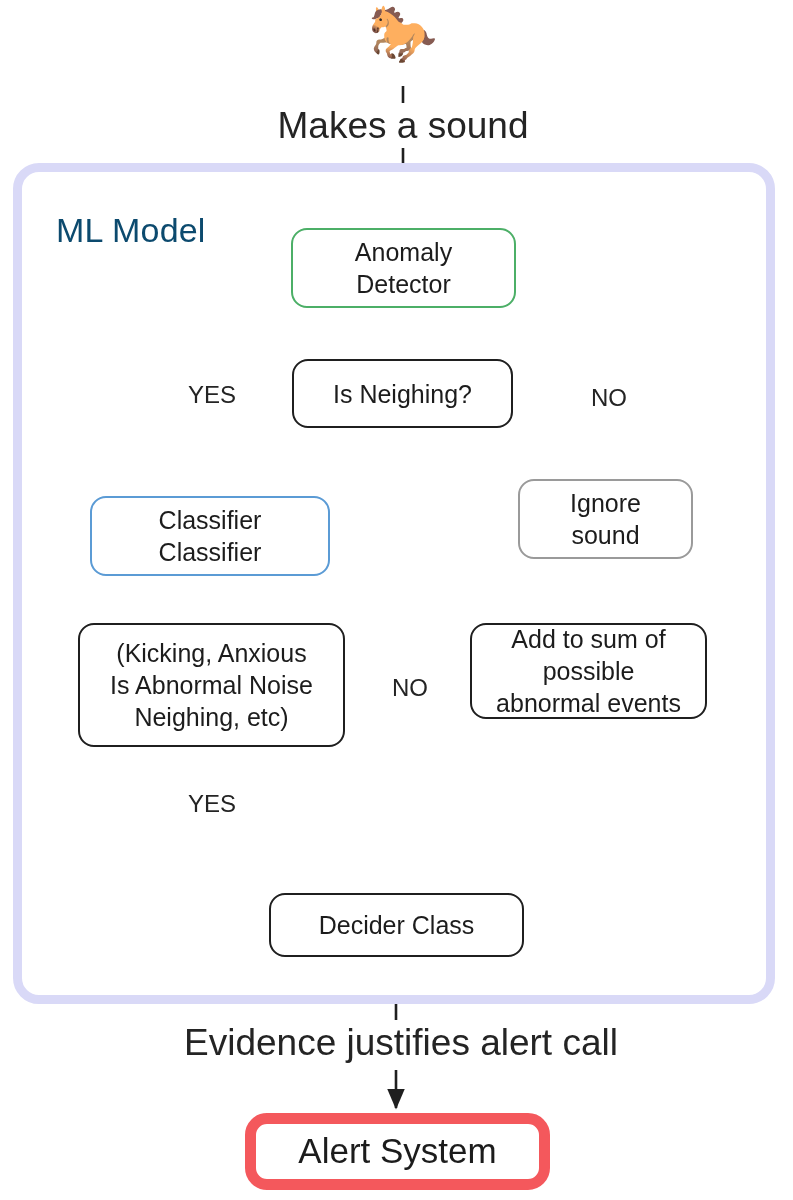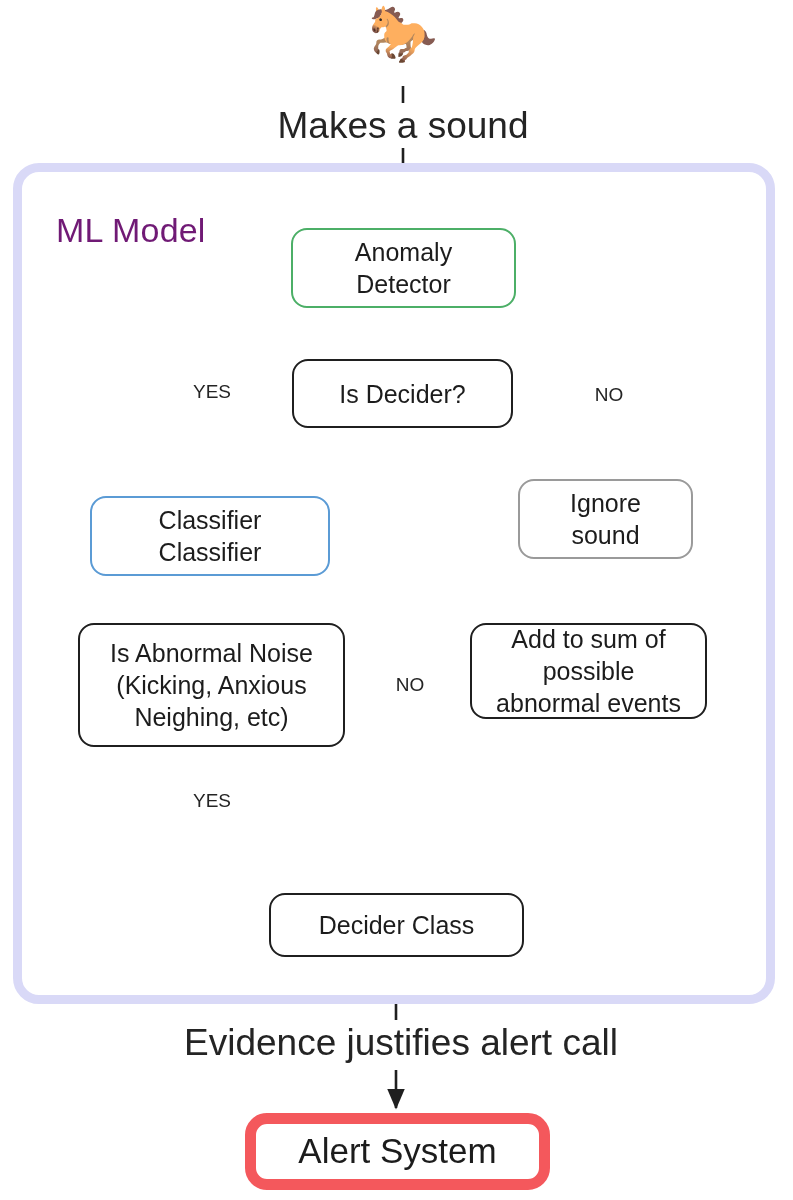--- a/index.html
+++ b/index.html
@@ -31,21 +31,21 @@
   .group-box {
     position: absolute;
     box-sizing: border-box;
     border: 9px solid #d9d9f7;
     border-radius: 26px;
     background: #ffffff;
   }
   .group-title {
     position: absolute;
     font-size: 34px;
-    color: #701a75;
+    color: #0c4a6e;
     letter-spacing: .2px;
     white-space: nowrap;
   }
 
   
   .node {
     position: absolute;
     box-sizing: border-box;
     display: flex;
     align-items: center;
@@ -81,21 +81,21 @@
     position: absolute;
     font-size: 56px;
     line-height: 1;
     text-align: center;
     white-space: nowrap;
   }
 
   
   .edge-label {
     position: absolute;
-    font-size: 19px;
+    font-size: 24px;
     color: #242424;
     background: #ffffff;
     white-space: nowrap;
     padding: 0 3px;
     text-align: center;
   }
 </style>
 </head>
 <body>
 
@@ -145,42 +145,42 @@
 
   <div class="node green" style="left:291px; top:228px; width:225px; height:80px; font-size:25px;">
     <span class="node-label">
       <span class="node-line">Anomaly</span>
       <span class="node-line">Detector</span>
     </span>
   </div>
 
   <div class="node" style="left:292px; top:359px; width:221px; height:69px; font-size:25px;">
     <span class="node-label">
-      <span class="node-line">Is Decider?</span>
+      <span class="node-line">Is Neighing?</span>
     </span>
   </div>
 
   <div class="node blue" style="left:90px; top:496px; width:240px; height:80px; font-size:25px;">
     <span class="node-label">
       <span class="node-line">Classifier</span>
       <span class="node-line">Classifier</span>
     </span>
   </div>
 
   <div class="node gray" style="left:518px; top:479px; width:175px; height:80px; font-size:25px;">
     <span class="node-label">
       <span class="node-line">Ignore</span>
       <span class="node-line">sound</span>
     </span>
   </div>
 
   <div class="node" style="left:78px; top:623px; width:267px; height:124px; font-size:25px;">
     <span class="node-label">
+      <span class="node-line">(Kicking, Anxious</span>
       <span class="node-line">Is Abnormal Noise</span>
-      <span class="node-line">(Kicking, Anxious</span>
       <span class="node-line">Neighing, etc)</span>
     </span>
   </div>
 
   <div class="node" style="left:470px; top:623px; width:237px; height:96px; font-size:25px;">
     <span class="node-label">
       <span class="node-line">Add to sum of</span>
       <span class="node-line">possible</span>
       <span class="node-line">abnormal events</span>
     </span>

